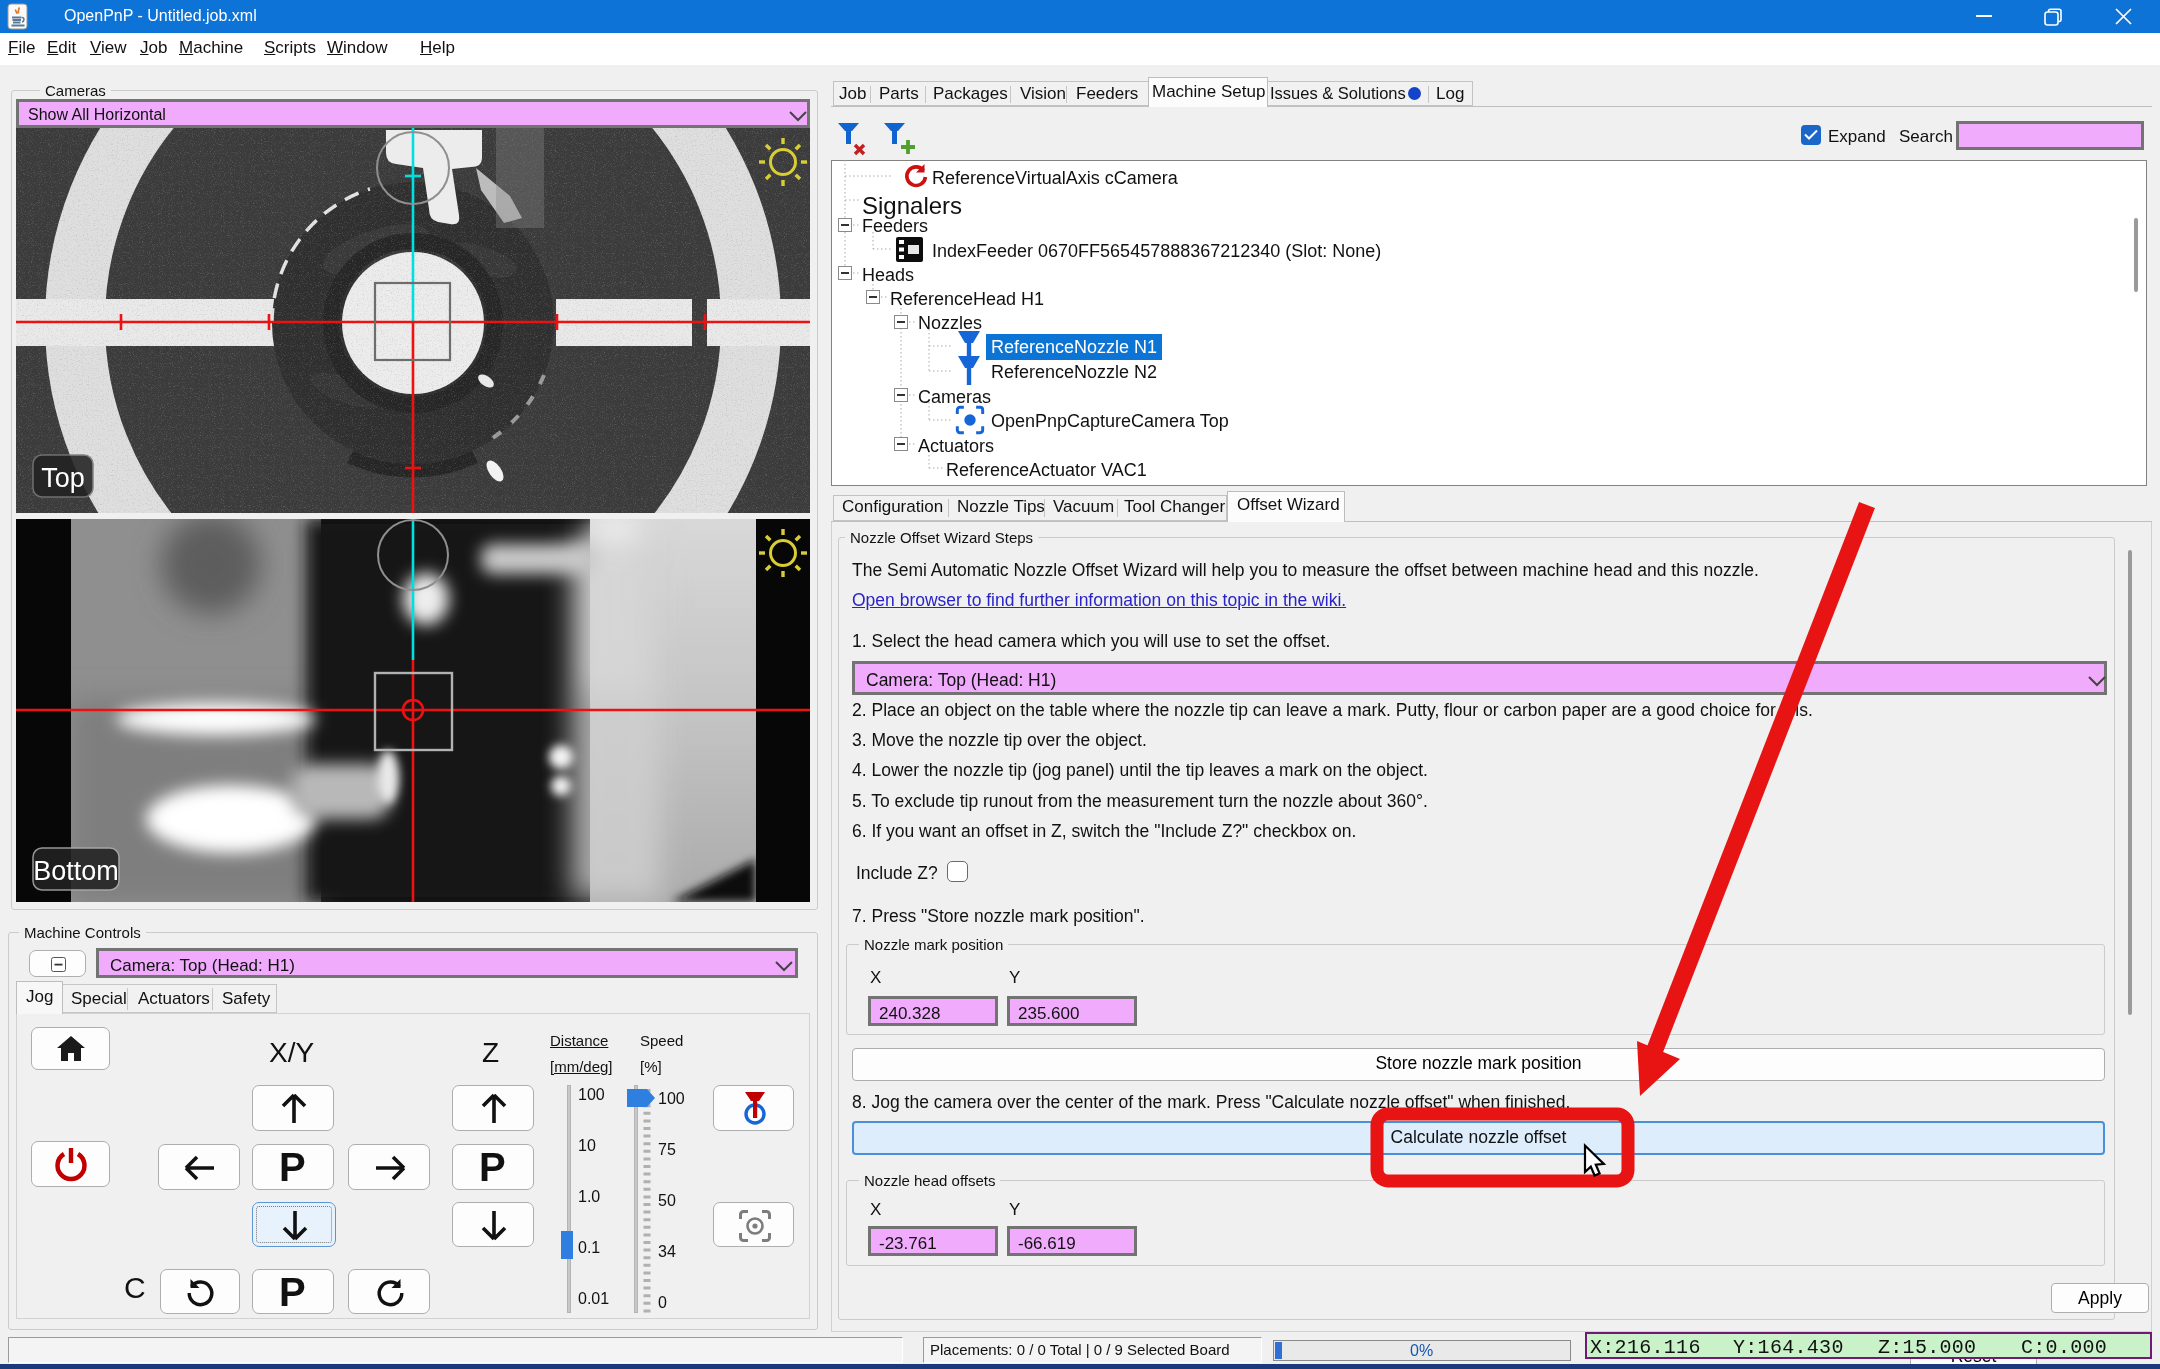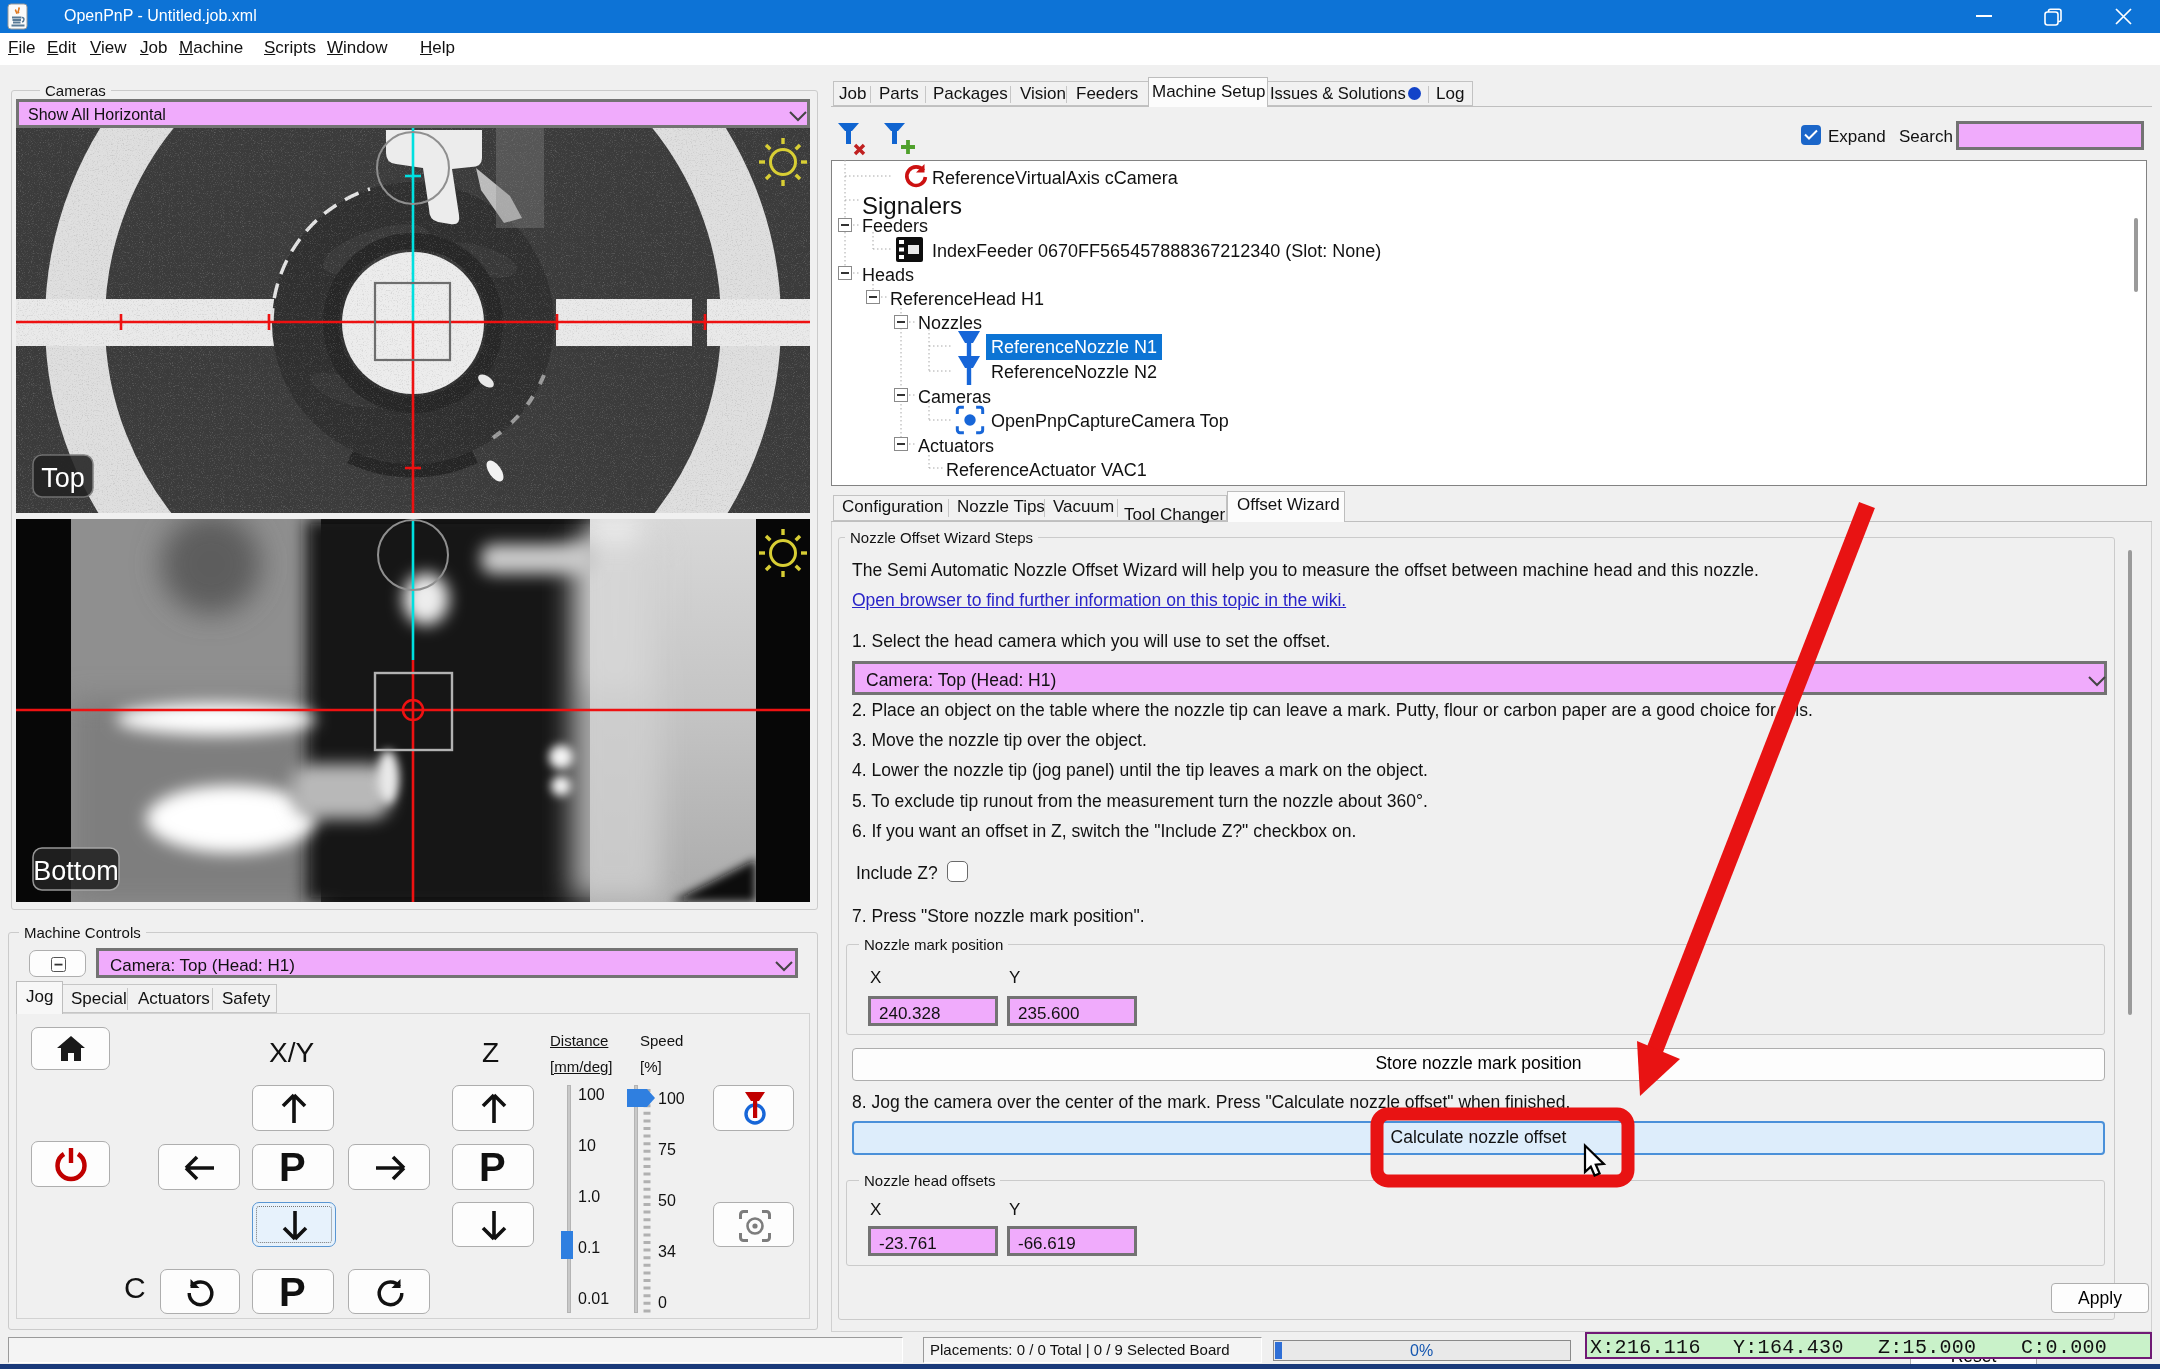--- a/index.html
+++ b/index.html
@@ -441,21 +441,21 @@
 <div class="t" style="left:918px;top:436px;font-size:18px;">Actuators</div>
 <div class="t" style="left:946px;top:460px;font-size:18px;">ReferenceActuator VAC1</div>
 
 <div class="abs" style="left:831px;top:521px;width:1321px;height:811px;background:#f0f0f0;border:1px solid #d0d0d0;border-top:none;"></div>
 <div class="abs" style="left:831px;top:521px;width:1321px;height:1px;background:#bfbfbf;"></div>
 <div class="abs" style="left:833px;top:495px;width:394px;height:26px;border:1px solid #c2c2c2;background:#f1f1f1;"></div>
 <div class="abs" style="left:1227px;top:491px;width:118px;height:31px;background:#fcfcfc;border:1px solid #bdbdbd;border-bottom:none;"></div>
 <div class="t" style="left:842px;top:497px;font-size:17px;">Configuration</div>
 <div class="t" style="left:957px;top:497px;font-size:17px;">Nozzle Tips</div>
 <div class="t" style="left:1053px;top:497px;font-size:17px;">Vacuum</div>
-<div class="t" style="left:1124px;top:497px;font-size:17px;margin-top:8px;">Tool Changer</div>
+<div class="t" style="left:1124px;top:497px;font-size:17px;">Tool Changer</div>
 <div class="t" style="left:1237px;top:495px;font-size:17px;">Offset Wizard</div>
 <div class="abs" style="left:948px;top:499px;width:1px;height:18px;background:#c6c6c6;"></div>
 <div class="abs" style="left:1044px;top:499px;width:1px;height:18px;background:#c6c6c6;"></div>
 <div class="abs" style="left:1117px;top:499px;width:1px;height:18px;background:#c6c6c6;"></div>
 
 <div class="grp" style="left:838px;top:537px;width:1277px;height:783px;">
   <div class="glabel" style="left:6px;">Nozzle Offset Wizard Steps</div>
 </div>
 <div class="abs" style="left:2128px;top:550px;width:4px;height:465px;background:#9a9a9a;border-radius:2px;"></div>
 <div class="t" style="left:852px;top:560px;font-size:17.5px;">The Semi Automatic Nozzle Offset Wizard will help you to measure the offset between machine head and this nozzle.</div>

